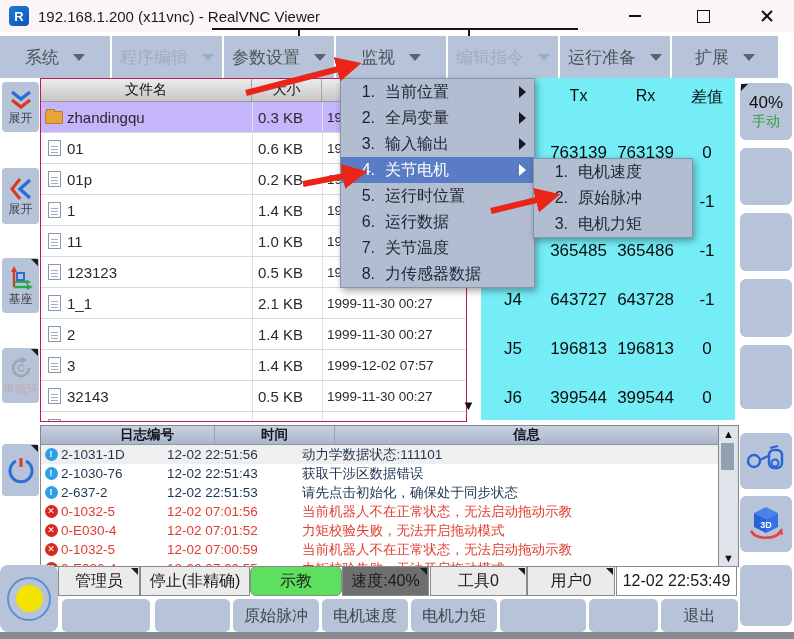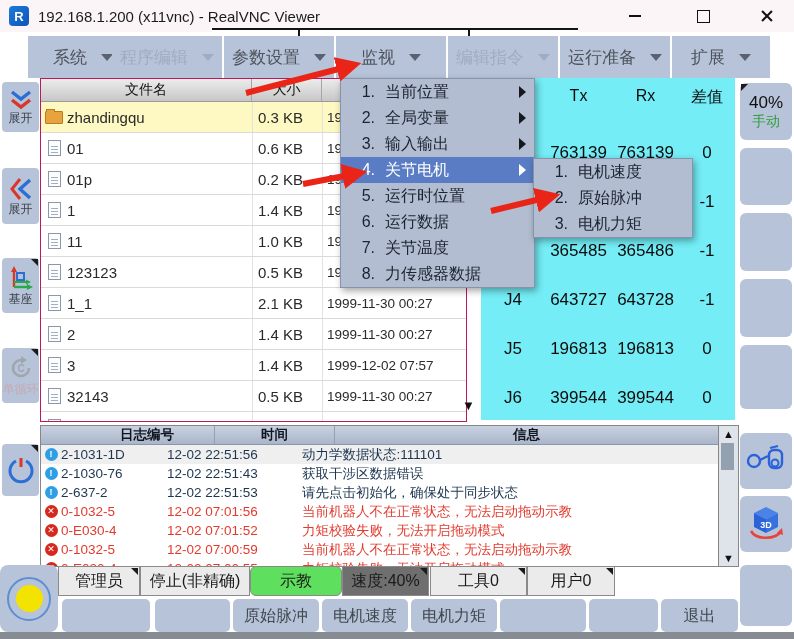--- a/index.html
+++ b/index.html
@@ -41,21 +41,21 @@
   .ct-tr::after{content:"";position:absolute;top:1px;right:1px;border-left:7px solid transparent;border-top:7px solid #1c1c1c;}
   .ct-tl::before{content:"";position:absolute;top:1px;left:1px;border-right:7px solid transparent;border-top:7px solid #1c1c1c;}
 
   
   .file-panel{left:40px;top:78px;width:425px;height:342px;border:1px solid #be185d;background:#fff;overflow:hidden;}
   .fhead{height:22px;display:grid;grid-template-columns:211px 70px auto;background:linear-gradient(#ececec,#c7c7c7);
     border-bottom:1px solid #9b9b9b;font-size:14px;color:#111;}
   .fhead span{display:flex;align-items:center;justify-content:center;border-right:1px solid #a5a5a5;}
   .frow{height:30px;display:grid;grid-template-columns:26px 185px 70px auto;align-items:center;
     border-bottom:1px solid #dadada;background:#fff;font-size:15px;color:#2a2a2a;}
-  .frow.sel{background:#fef9c3;}
+  .frow.sel{background:#c4b5fd;}
   .ficon{justify-self:center;}
   .icon-folder{width:16px;height:11px;background:#e8a33d;border:1px solid #b97d20;border-radius:1px;position:relative;}
   .icon-folder::before{content:"";position:absolute;top:-3px;left:0;width:7px;height:2px;background:#e8a33d;border:1px solid #b97d20;border-bottom:none;}
   .icon-file{width:11px;height:14px;background:#fdfdfd;border:1px solid #8a98a8;
     background-image:repeating-linear-gradient(#fdfdfd 0 2px,#9fb0c2 2px 3px);background-size:7px 100%;background-position:2px 3px;background-repeat:no-repeat;}
   .fsize{padding-left:5px;border-left:1px solid #e2e2e2;height:100%;display:flex;align-items:center;}
   .fdate{padding-left:4px;font-size:13.5px;border-left:1px solid #e2e2e2;height:100%;display:flex;align-items:center;}
   .file-scroll-down{left:462px;top:399px;font-size:13px;color:#111;line-height:13px;}
 
   
@@ -139,21 +139,21 @@
           </span>
         </span>
     </div>
   </div>
 
   <div class="abs frame-edge"></div>
   <div class="abs tick" style="left:298px;"></div>
   <div class="abs tick" style="left:468px;"></div>
 
   <div class="abs menubar">
-    <div class="menu-btn" style="left:0;width:110px;margin-left:28px;">
+    <div class="menu-btn" style="left:0;width:110px;">
         <span>系统</span>
         <span class="caret"></span>
       </div>
     <div class="menu-btn disabled" style="left:112px;width:110px;">
         <span>程序编辑</span>
         <span class="caret"></span>
       </div>
     <div class="menu-btn" style="left:224px;width:110px;">
         <span>参数设置</span>
         <span class="caret"></span>
@@ -163,21 +163,21 @@
         <span class="caret"></span>
       </div>
     <div class="menu-btn disabled" style="left:448px;width:110px;">
         <span>编辑指令</span>
         <span class="caret"></span>
       </div>
     <div class="menu-btn" style="left:560px;width:110px;">
         <span>运行准备</span>
         <span class="caret"></span>
       </div>
-    <div class="menu-btn" style="left:672px;width:98px;">
+    <div class="menu-btn" style="left:672px;width:106px;">
         <span>扩展</span>
         <span class="caret"></span>
       </div>
   </div>
 
   <div class="abs side-btn" style="top:82px;height:50px;">
     <svg width="26" height="20" viewBox="0 0 26 20">
       <path d="M4 2 L13 9 L22 2" fill="none" stroke="#2b6fd4" stroke-width="3.4"></path>
       <path d="M4 10 L13 17 L22 10" fill="none" stroke="#d8382a" stroke-width="3.4"></path>
     </svg>
@@ -393,20 +393,21 @@
     <div class="ls-thumb"></div>
     <div class="ls-down">▼</div>
   </div>
 
   <div class="sbox ct-tr" style="left:58px;width:80px;">管理员</div>
   <div class="sbox" style="left:140px;width:108px;">停止(非精确)</div>
   <div class="sbox green" style="left:250px;width:90px;border-radius:6px;">示教</div>
   <div class="sbox dark ct-tr" style="left:342px;width:85px;">速度:40%</div>
   <div class="sbox ct-tr" style="left:430px;width:95px;">工具0</div>
   <div class="sbox ct-tr" style="left:527px;width:86px;">用户0</div>
+  <div class="sbox white" style="left:616px;width:119px;">12-02 22:53:49</div>
 
   <div class="abs yellow-btn">
     <span class="yc-ring">
         <span class="yc-dot"></span>
       </span>
   </div>
   <div class="bbtn" style="left:62px;width:88px;"></div>
   <div class="bbtn" style="left:155px;width:75px;"></div>
   <div class="bbtn" style="left:233px;width:86px;">原始脉冲</div>
   <div class="bbtn" style="left:322px;width:86px;">电机速度</div>

